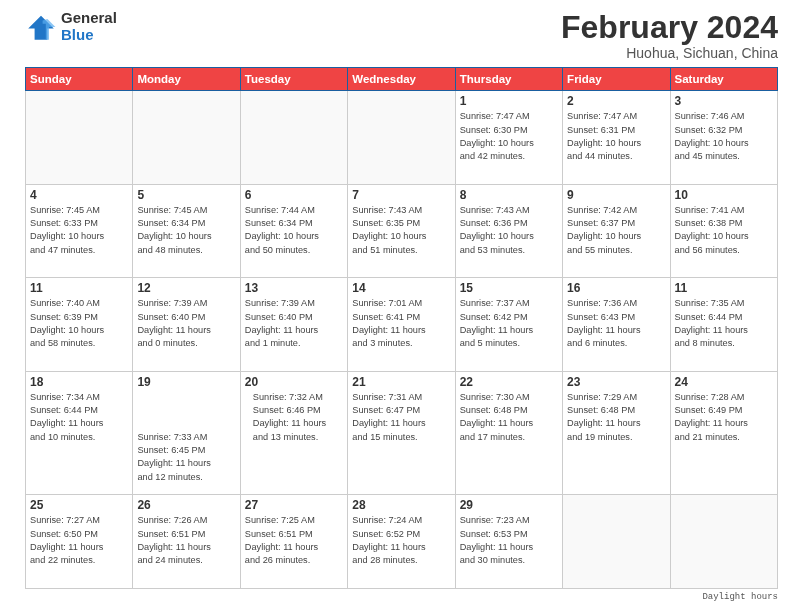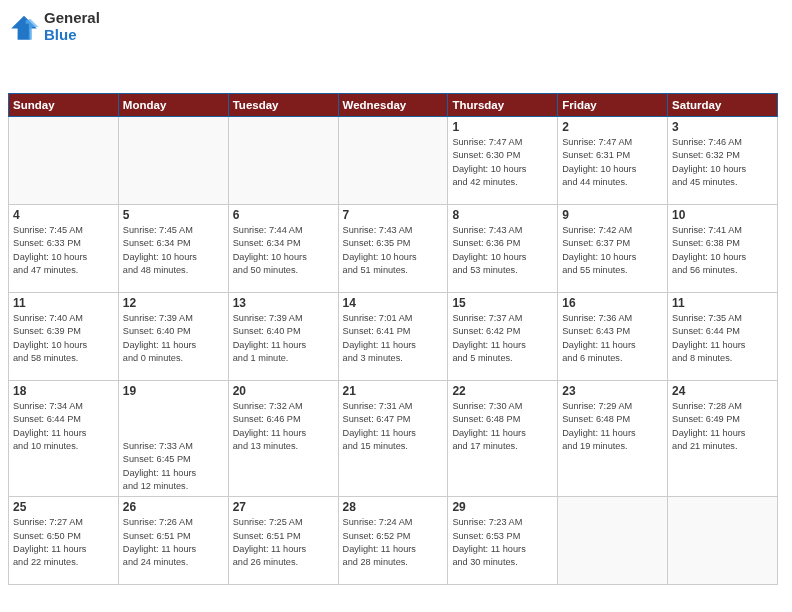--- a/index.html
+++ b/index.html
@@ -6,24 +6,23 @@
     body {
       font-family: Arial, sans-serif;
       background: #fff;
       width: 792px;
       height: 612px;
       overflow: hidden;
     }
     .page {
       width: 792px;
       height: 612px;
-      padding: 10px 14px 10px 8px;
+      padding: 10px 14px 10px 25px;
       display: flex;
       flex-direction: column;
-      gap: 44px;
     }
     .header {
       display: flex;
       justify-content: space-between;
       align-items: flex-start;
       margin-bottom: 6px;
     }
     .logo {
       display: flex;
       align-items: center;
@@ -62,21 +61,21 @@
       color: #555;
     }
     .calendar {
       flex: 1;
       border: 1px solid #ccc;
       border-collapse: collapse;
       width: 100%;
       table-layout: fixed;
     }
     .calendar th {
-      background-color: #7f1d1d;
+      background-color: #ef4444;
       color: #fff;
       font-size: 11.5px;
       font-weight: bold;
       padding: 5px 4px;
       border: 1px solid #1a5fa0;
       text-align: left;
     }
     .calendar td {
       vertical-align: top;
       border: 1px solid #ccc;
@@ -123,20 +122,24 @@
   <div class="header">
     <div class="logo">
       <svg class="logo-icon" viewBox="0 0 40 40" xmlns="http://www.w3.org/2000/svg">
         <polygon points="20,6 36,22 28,22 28,36 12,36 12,22 4,22" fill="#2176c7"></polygon>
         <polygon points="28,10 38,20 30,20 30,36 26,36 26,16 22,16 22,12" fill="#5aacf0" opacity="0.7"></polygon>
       </svg>
       <div class="logo-text">
         <span class="logo-general">General</span>
         <span class="logo-blue">Blue</span>
       </div>
+    </div>
+    <div class="title-block">
+      <div class="month-title">February 2024</div>
+      <div class="location">Huohua, Sichuan, China</div>
     </div>
   </div>
 
   <table class="calendar">
     <thead>
       <tr>
         <th>Sunday</th>
         <th>Monday</th>
         <th>Tuesday</th>
         <th>Wednesday</th>
@@ -285,21 +288,21 @@
           </td>
           <td>
             <span class="day-number">19</span>
             <div class="day-info" style="white-space: pre-line; margin-top: 42px;">Sunrise: 7:33 AM
 Sunset: 6:45 PM
 Daylight: 11 hours
 and 12 minutes.</div>
           </td>
           <td>
             <span class="day-number">20</span>
-            <div class="day-info" style="white-space: pre-line;">Sunrise: 7:32 AM
+            <div class="day-info" style="white-space: pre-line; margin-left: 8px;">Sunrise: 7:32 AM
 Sunset: 6:46 PM
 Daylight: 11 hours
 and 13 minutes.</div>
           </td>
           <td>
             <span class="day-number">21</span>
             <div class="day-info" style="white-space: pre-line;">Sunrise: 7:31 AM
 Sunset: 6:47 PM
 Daylight: 11 hours
 and 15 minutes.</div>

